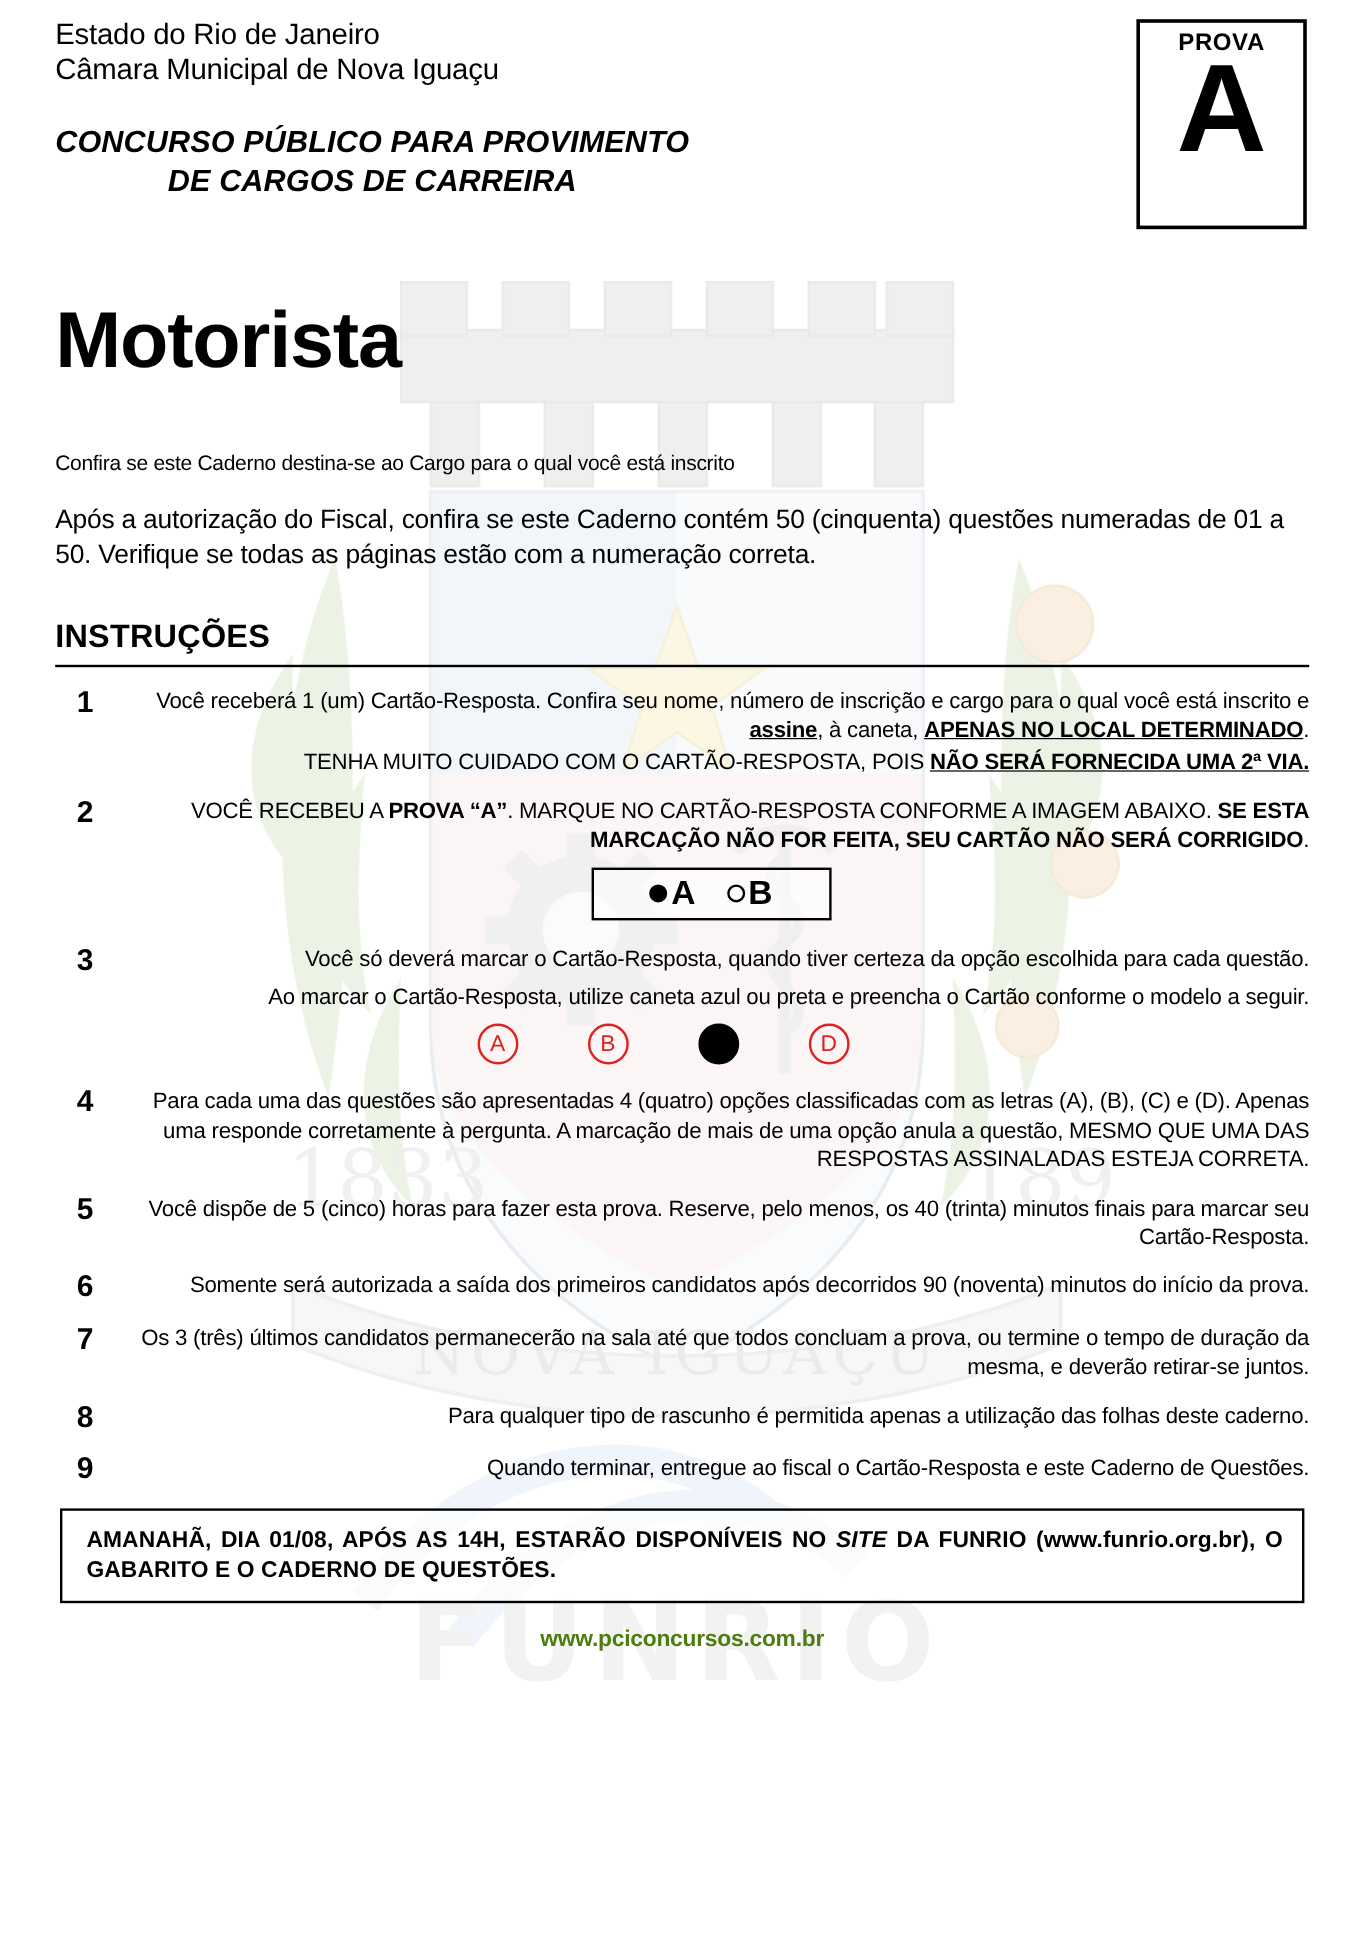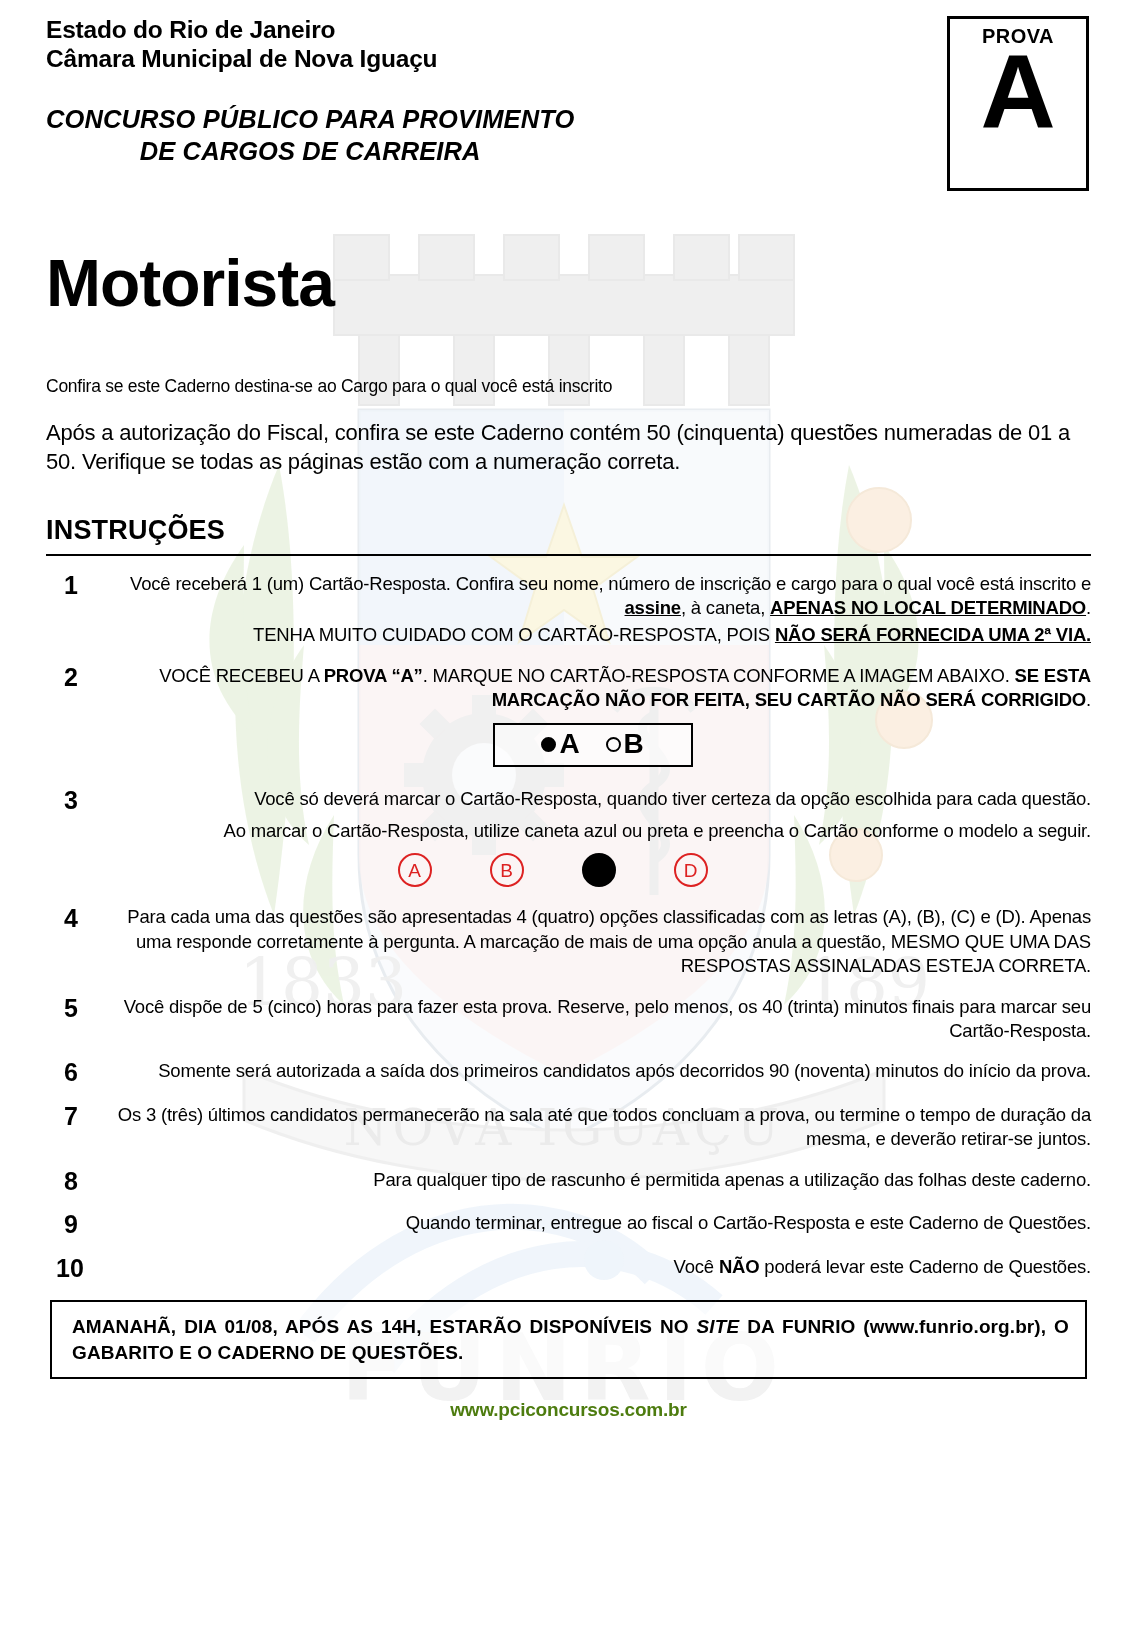--- a/index.html
+++ b/index.html
@@ -43,21 +43,21 @@
 
   
   .header-row {
     display: flex;
     justify-content: space-between;
     align-items: flex-start;
   }
   .header-left { padding-top: 2px; }
   .org-line {
     font-size: 24.5px;
-    font-weight: bold;
+    font-weight: normal;
     letter-spacing: -0.2px;
     line-height: 1.18;
   }
   .contest-title {
     margin-top: 30px;
     font-size: 25.5px;
     font-weight: bold;
     font-style: italic;
     line-height: 1.25;
     letter-spacing: 0.1px;
@@ -410,26 +410,20 @@
       <div class="item">
         <div class="num">8</div>
         <div class="txt">Para  qualquer tipo de rascunho é permitida apenas a utilização das folhas deste caderno.</div>
       </div>
 
       <div class="item">
         <div class="num">9</div>
         <div class="txt">Quando terminar, entregue ao fiscal o Cartão-Resposta e este Caderno de Questões.</div>
       </div>
 
-      <div class="item">
-        <div class="num" style="padding-left:10px;">10</div>
-        <div class="txt">
-          <span>Você </span><span class="b">NÃO</span><span> poderá levar este Caderno de Questões.</span>
-        </div>
-      </div>
 
     </div>
 
     <div class="footer-box">
       <div class="l1">
         <span>AMANAHÃ, DIA 01/08, APÓS AS 14H, ESTARÃO DISPONÍVEIS NO </span><span class="i">SITE</span><span> DA FUNRIO (www.funrio.org.br), </span><span>O GABARITO E O CADERNO DE QUESTÕES.</span>
       </div>
     </div>
 
     <div class="site-link">www.pciconcursos.com.br</div>

